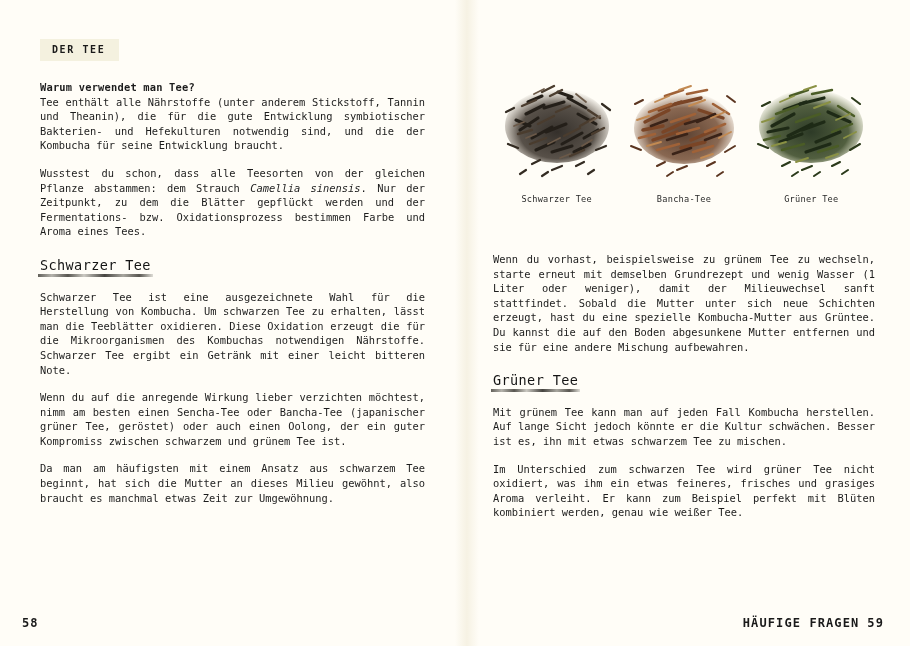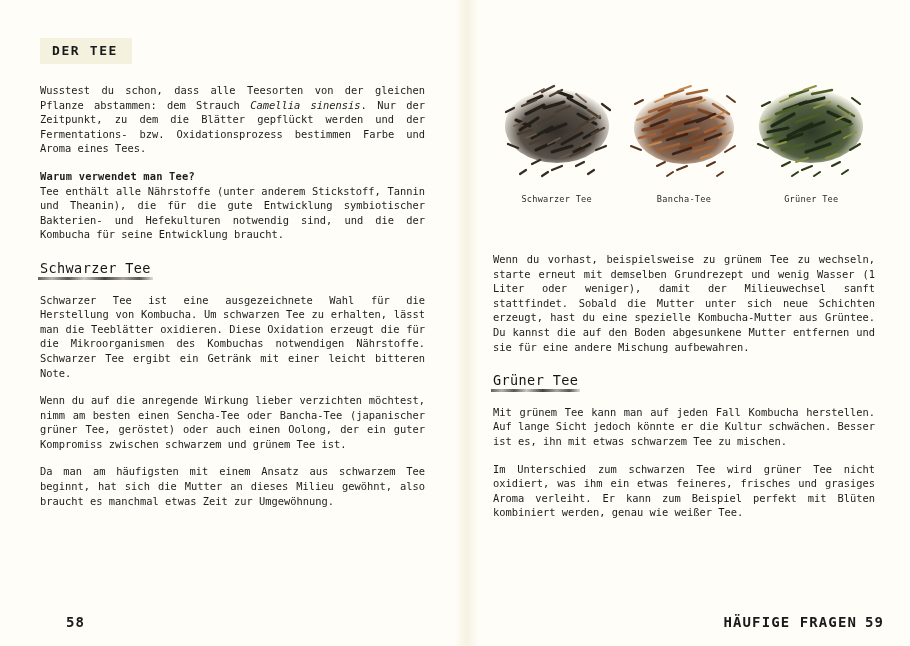--- a/index.html
+++ b/index.html
@@ -49,21 +49,21 @@
   .page-right { padding: 0 35px 0 38px; }
 
   
   .tag-wrap {
     padding-top: 38px;
   }
   .chapter-tag {
     display: inline-block;
     background: #f4f1df;
     padding: 5px 14px 6px 12px;
-    font-size: 13px;
+    font-size: 10px;
     font-weight: bold;
     letter-spacing: 1.6px;
     color: #1a1a1a;
   }
 
   
   .body-col {
     font-size: 10.4px;
     line-height: 14.6px;
     text-align: justify;
@@ -139,25 +139,24 @@
     text-align: center;
     font-size: 8.6px;
     letter-spacing: 0.25px;
     color: #2a2a2a;
   }
 
   
   .folio {
     position: absolute;
     bottom: 16px;
-    font-size: 14px;
+    font-size: 12px;
     font-weight: bold;
     letter-spacing: 1.1px;
     color: #1a1a1a;
-    margin-left: 44px;
   }
   .folio-left  { left: 22px; }
   .folio-right { right: 26px; display: flex; gap: 8px; align-items: center; }
 
   .right-text-top { padding-top: 48px; }
 </style>
 </head>
 <body>
 
 <div class="spread">
@@ -166,26 +165,26 @@
 
   <div class="page page-left">
 
     <div class="tag-wrap">
       <span class="chapter-tag">DER TEE</span>
     </div>
 
     <div class="body-col first-block">
 
       <p>
-        <span>Wusstest du schon, dass alle Teesorten von der gleichen Pflanze abstammen: dem Strauch </span><span class="ital">Camellia sinensis</span><span>. Nur der Zeitpunkt, zu dem die Blätter gepflückt werden und der Fermentations- bzw. Oxidationsprozess bestimmen Farbe und Aroma eines Tees.</span>
-      </p>
-
-      <p>
         <span class="q">Warum verwendet man Tee?</span>
         <span>Tee enthält alle Nährstoffe (unter anderem Stickstoff, Tannin und Theanin), die für die gute Entwicklung symbiotischer Bakterien- und Hefekulturen notwendig sind, und die der Kombucha für seine Entwicklung braucht.</span>
+      </p>
+
+      <p>
+        <span>Wusstest du schon, dass alle Teesorten von der gleichen Pflanze abstammen: dem Strauch </span><span class="ital">Camellia sinensis</span><span>. Nur der Zeitpunkt, zu dem die Blätter gepflückt werden und der Fermentations- bzw. Oxidationsprozess bestimmen Farbe und Aroma eines Tees.</span>
       </p>
 
       <div>
         <span class="sec-head">
           <span>Schwarzer Tee</span>
           <span class="brush"></span>
         </span>
       </div>
 
       <p>

